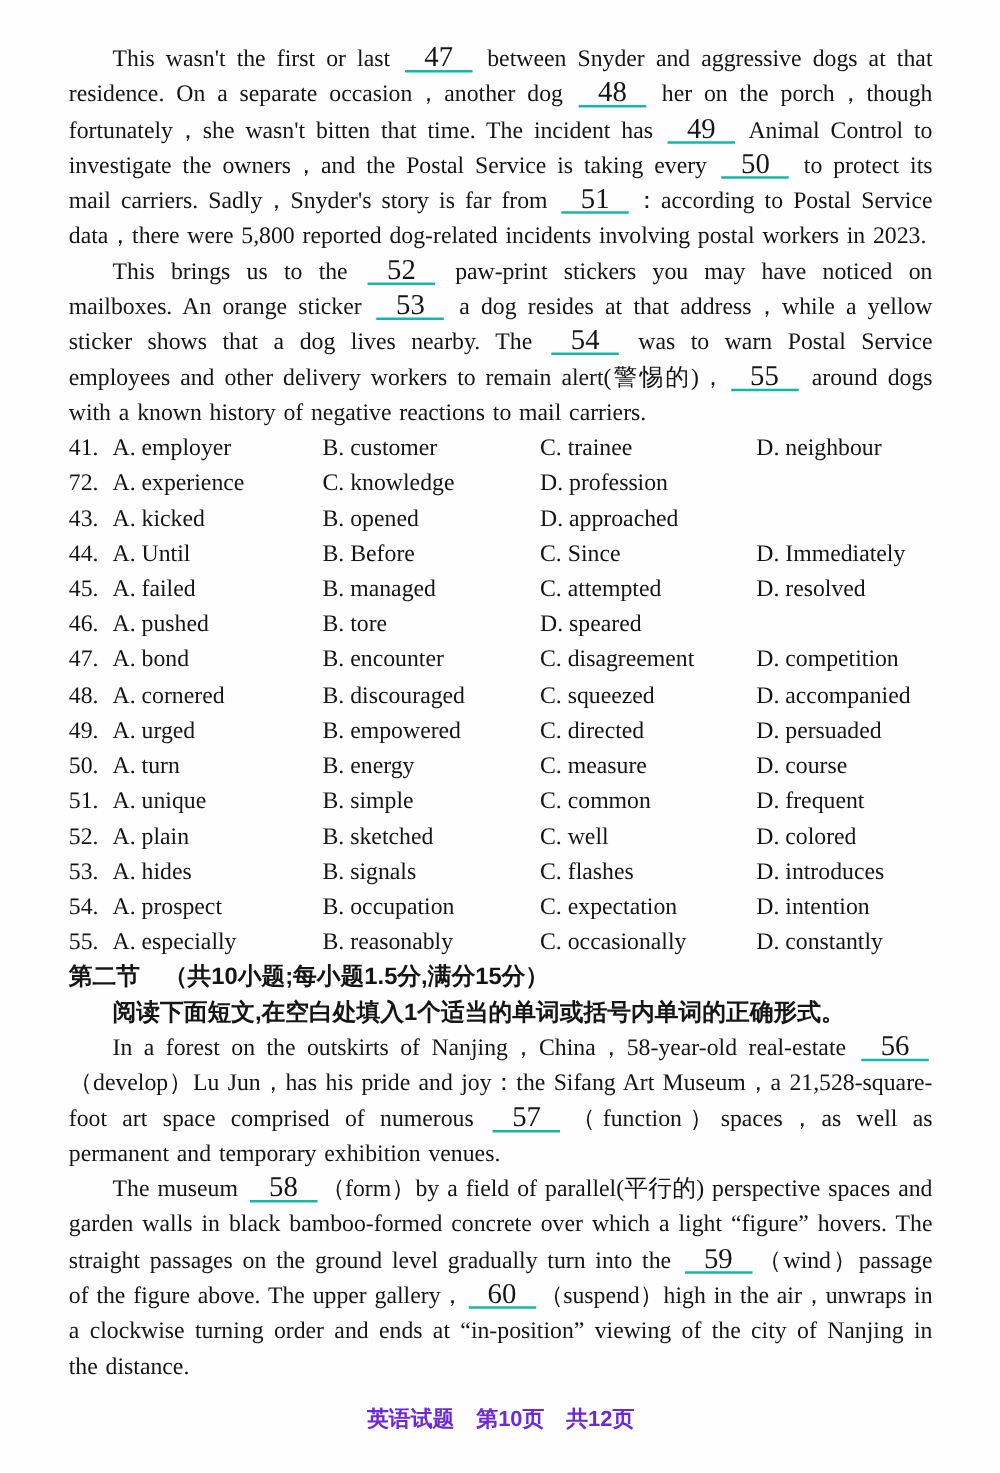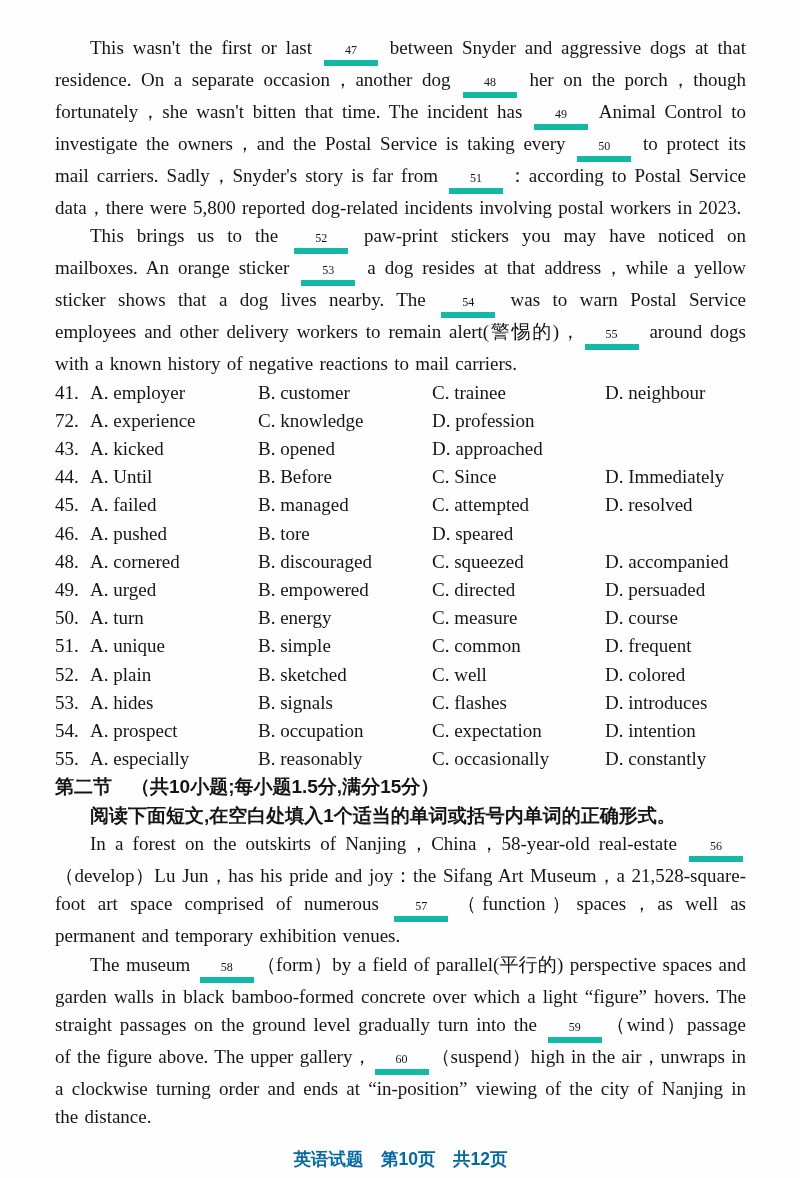--- a/index.html
+++ b/index.html
@@ -29,23 +29,23 @@
     margin: 0;
     word-spacing: 1.5px;
   }
   .blank {
     display: inline-block;
     min-width: 46px;
     padding: 0 4px;
     margin: 0 3px;
     text-align: center;
     text-indent: 0;
-    border-bottom: 6px solid #14b8a6;
+    border-bottom: 2px solid #14b8a6;
     line-height: 20px;
-    font-size: 12px;
+    font-size: 23px;
   }
   .options-table {
     margin: 0;
   }
   .option-row {
     display: grid;
     grid-template-columns: 35px 168px 174px 173px auto;
     font-size: 19px;
     line-height: 28.2px;
     white-space: nowrap;
@@ -62,21 +62,21 @@
   }
   .instruction {
     text-indent: 35px;
   }
   .footer {
     margin-top: 15px;
     text-align: center;
     font-family: "Liberation Sans", sans-serif;
     font-weight: 700;
     font-size: 17.5px;
-    color: #0369a1;
+    color: #6d28d9;
   }
 </style>
 </head>
 <body>
 
 <div class="page">
 
   <div>
     <p class="para">This wasn't the first or last <span class="blank">47</span> between Snyder and aggressive dogs at that residence. On a separate occasion，another dog <span class="blank">48</span> her on the porch，though fortunately，she wasn't bitten that time. The incident has <span class="blank">49</span> Animal Control to investigate the owners，and the Postal Service is taking every <span class="blank">50</span> to protect its mail carriers. Sadly，Snyder's story is far from <span class="blank">51</span>：according to Postal Service data，there were 5,800 reported dog-related incidents involving postal workers in 2023.</p>
     <p class="para">This brings us to the <span class="blank">52</span> paw-print stickers you may have noticed on mailboxes. An orange sticker <span class="blank">53</span> a dog resides at that address，while a yellow sticker shows that a dog lives nearby. The <span class="blank">54</span> was to warn Postal Service employees and other delivery workers to remain alert(警惕的)，<span class="blank">55</span> around dogs with a known history of negative reactions to mail carriers.</p>
@@ -116,20 +116,27 @@
         <span class="cell">C. attempted</span>
         <span class="cell">D. resolved</span>
       </div>
       <div class="option-row">
         <span class="cell">46.</span>
         <span class="cell">A. pushed</span>
         <span class="cell">B. tore</span>
         <span class="cell">D. speared</span>
       </div>
       <div class="option-row">
+        <span class="cell">47.</span>
+        <span class="cell">A. bond</span>
+        <span class="cell">B. encounter</span>
+        <span class="cell">C. disagreement</span>
+        <span class="cell">D. competition</span>
+      </div>
+      <div class="option-row">
         <span class="cell">48.</span>
         <span class="cell">A. cornered</span>
         <span class="cell">B. discouraged</span>
         <span class="cell">C. squeezed</span>
         <span class="cell">D. accompanied</span>
       </div>
       <div class="option-row">
         <span class="cell">49.</span>
         <span class="cell">A. urged</span>
         <span class="cell">B. empowered</span>

